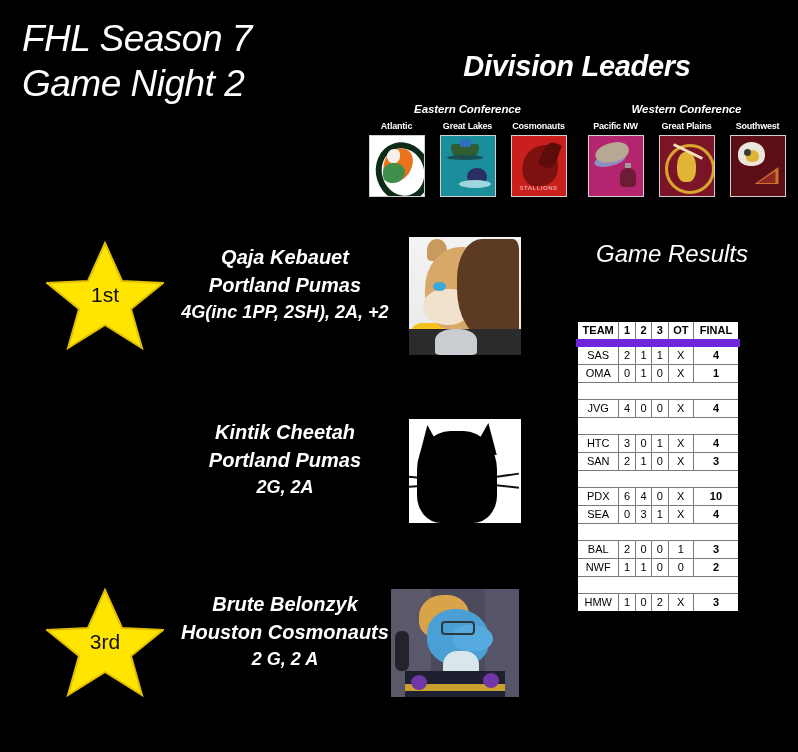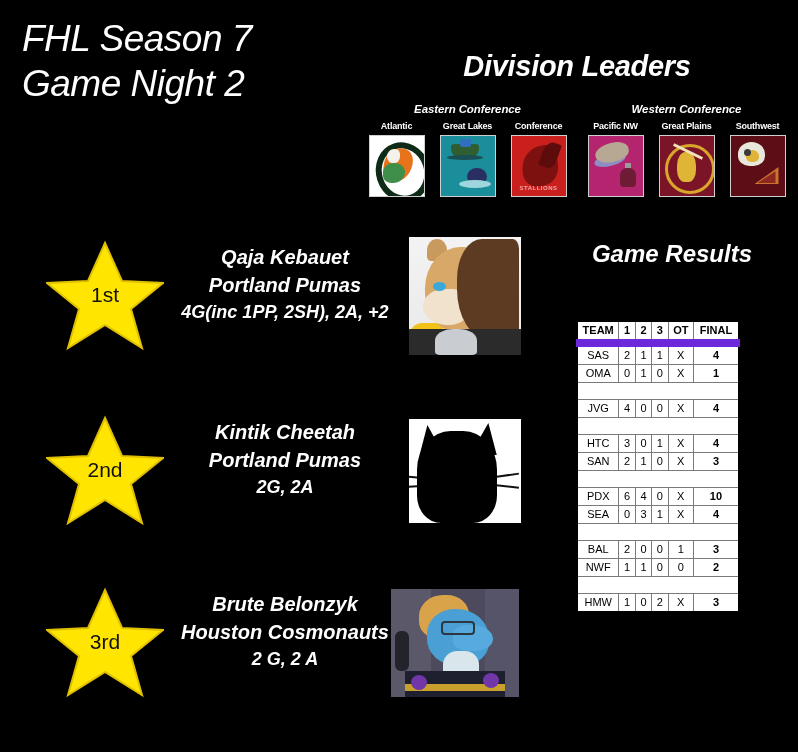--- a/index.html
+++ b/index.html
@@ -384,21 +384,21 @@
 
   
   #game-results-title {
     position: absolute;
     left: 572px;
     top: 240px;
     width: 200px;
     text-align: center;
     font-size: 24px;
     font-style: italic;
-    font-weight: 700;
+    font-weight: 400;
   }
   #results-table {
     position: absolute;
     left: 576px;
     top: 320px;
     width: 164px;
     border-collapse: collapse;
     background: #ffffff;
     border: 2px solid #000000;
   }
@@ -462,21 +462,21 @@
           <div class="logo-tile logo-greatlakes">
             <div class="ship"></div>
               <div class="ship-top"></div>
               <div class="wave"></div>
             <div class="puck"></div>
               <div class="splash"></div>
           </div>
         </div>
 
         <div class="division-cell">
-          <div class="division-name">Conference</div>
+          <div class="division-name">Cosmonauts</div>
           <div class="logo-tile logo-southeast">
             <div class="horse"></div>
               <div class="mane"></div>
               <div class="txt">STALLIONS</div>
           </div>
         </div>
 
       </div>
     </div>
 
@@ -528,26 +528,20 @@
     <div class="star-label">1st</div>
   </div>
   <div class="rank-text">
     <div>Qaja Kebauet</div>
     <div>Portland Pumas</div>
     <div class="line-stats">4G(inc 1PP, 2SH), 2A, +2</div>
   </div>
 </div>
 
 <div class="rank-row" id="rank-row-1">
-  <div class="star-wrap">
-    <svg class="star-shape" viewBox="0 0 118 112">
-      <polygon points="59,4 76,42 117,44 85,70 96,109 59,86 22,109 33,70 1,44 42,42" fill="#ffe500" stroke="#e0bf00" stroke-width="2"></polygon>
-    </svg>
-    <div class="star-label">2nd</div>
-  </div>
   <div class="rank-text">
     <div>Kintik Cheetah</div>
     <div>Portland Pumas</div>
     <div class="line-stats">2G, 2A</div>
   </div>
 </div>
 
 <div class="rank-row" id="rank-row-2">
   <div class="star-wrap">
     <svg class="star-shape" viewBox="0 0 118 112">

